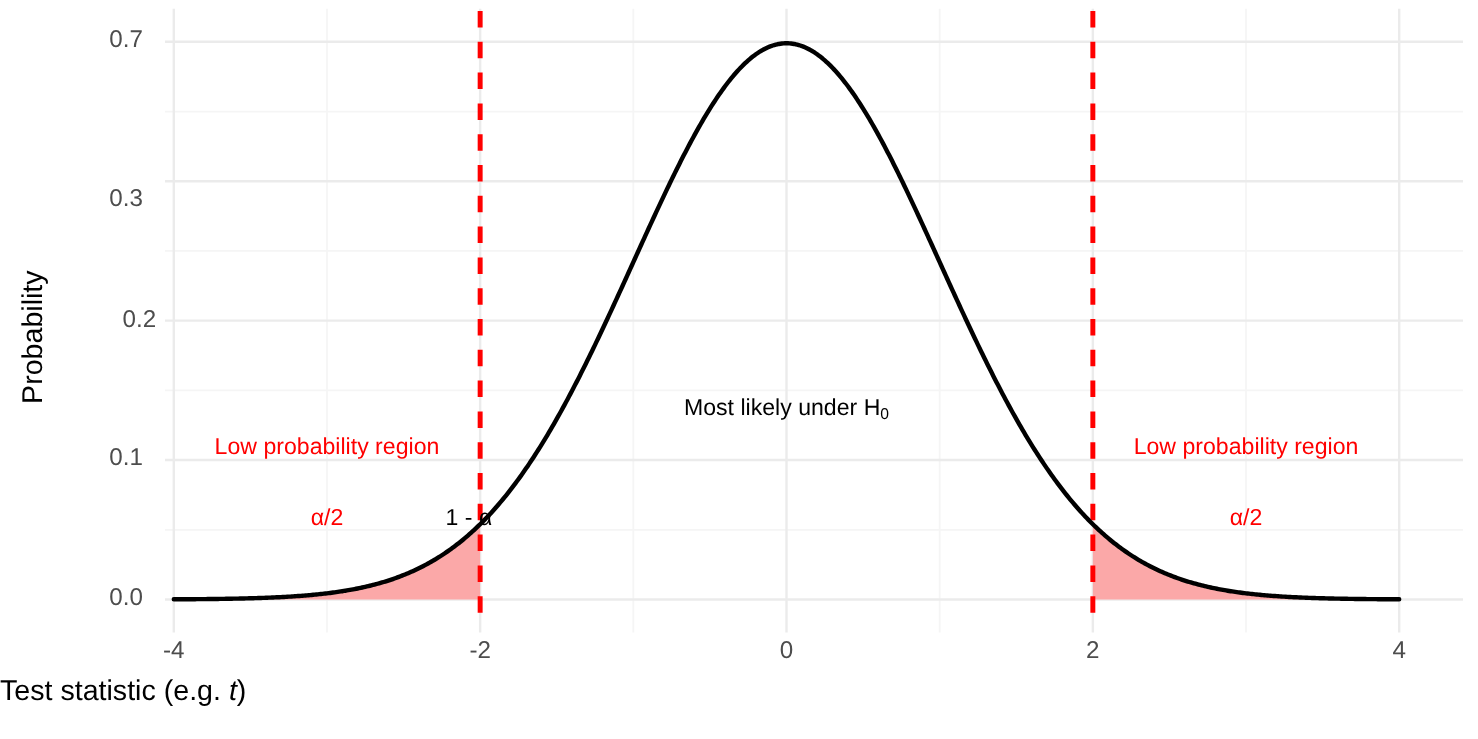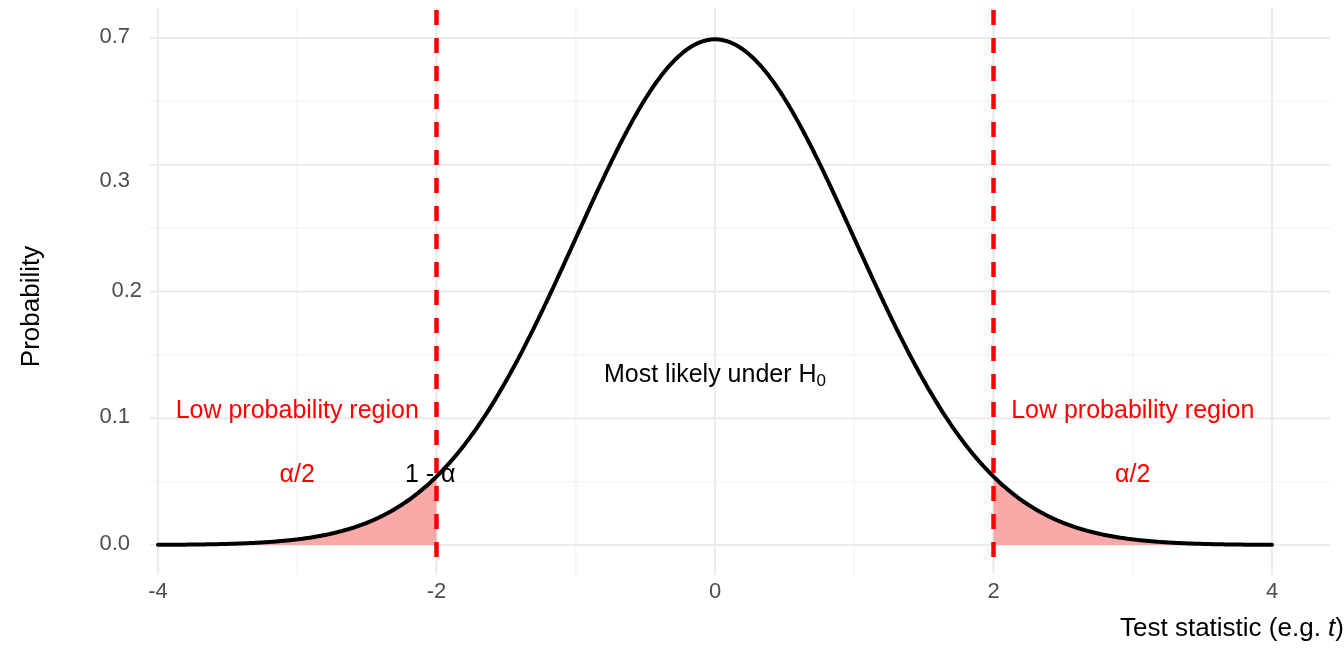--- a/index.html
+++ b/index.html
@@ -27,21 +27,21 @@
   .axis-title {
     position: absolute;
     color: #000000;
     font-size: 26px;
     white-space: nowrap;
   }
   #x-axis-title {
     left: 0;
     right: 0;
     top: 612px;
-    text-align: right;
+    text-align: left;
   }
   #x-axis-title .italic-var {
     font-style: italic;
   }
   #y-axis-title {
     left: -100px;
     top: 291px;
     width: 260px;
     text-align: center;
     transform: rotate(-90deg);
@@ -56,21 +56,21 @@
   .x-tick-label {
     text-align: center;
     width: 80px;
   }
   .y-tick-label {
     text-align: right;
     width: 90px;
   }
   .annotation {
     position: absolute;
-    font-size: 25px;
+    font-size: 21px;
     white-space: nowrap;
     text-align: center;
   }
   .annotation.red {
     color: #FF0000;
   }
   .annotation.black {
     color: #000000;
   }
   .annotation sub {

